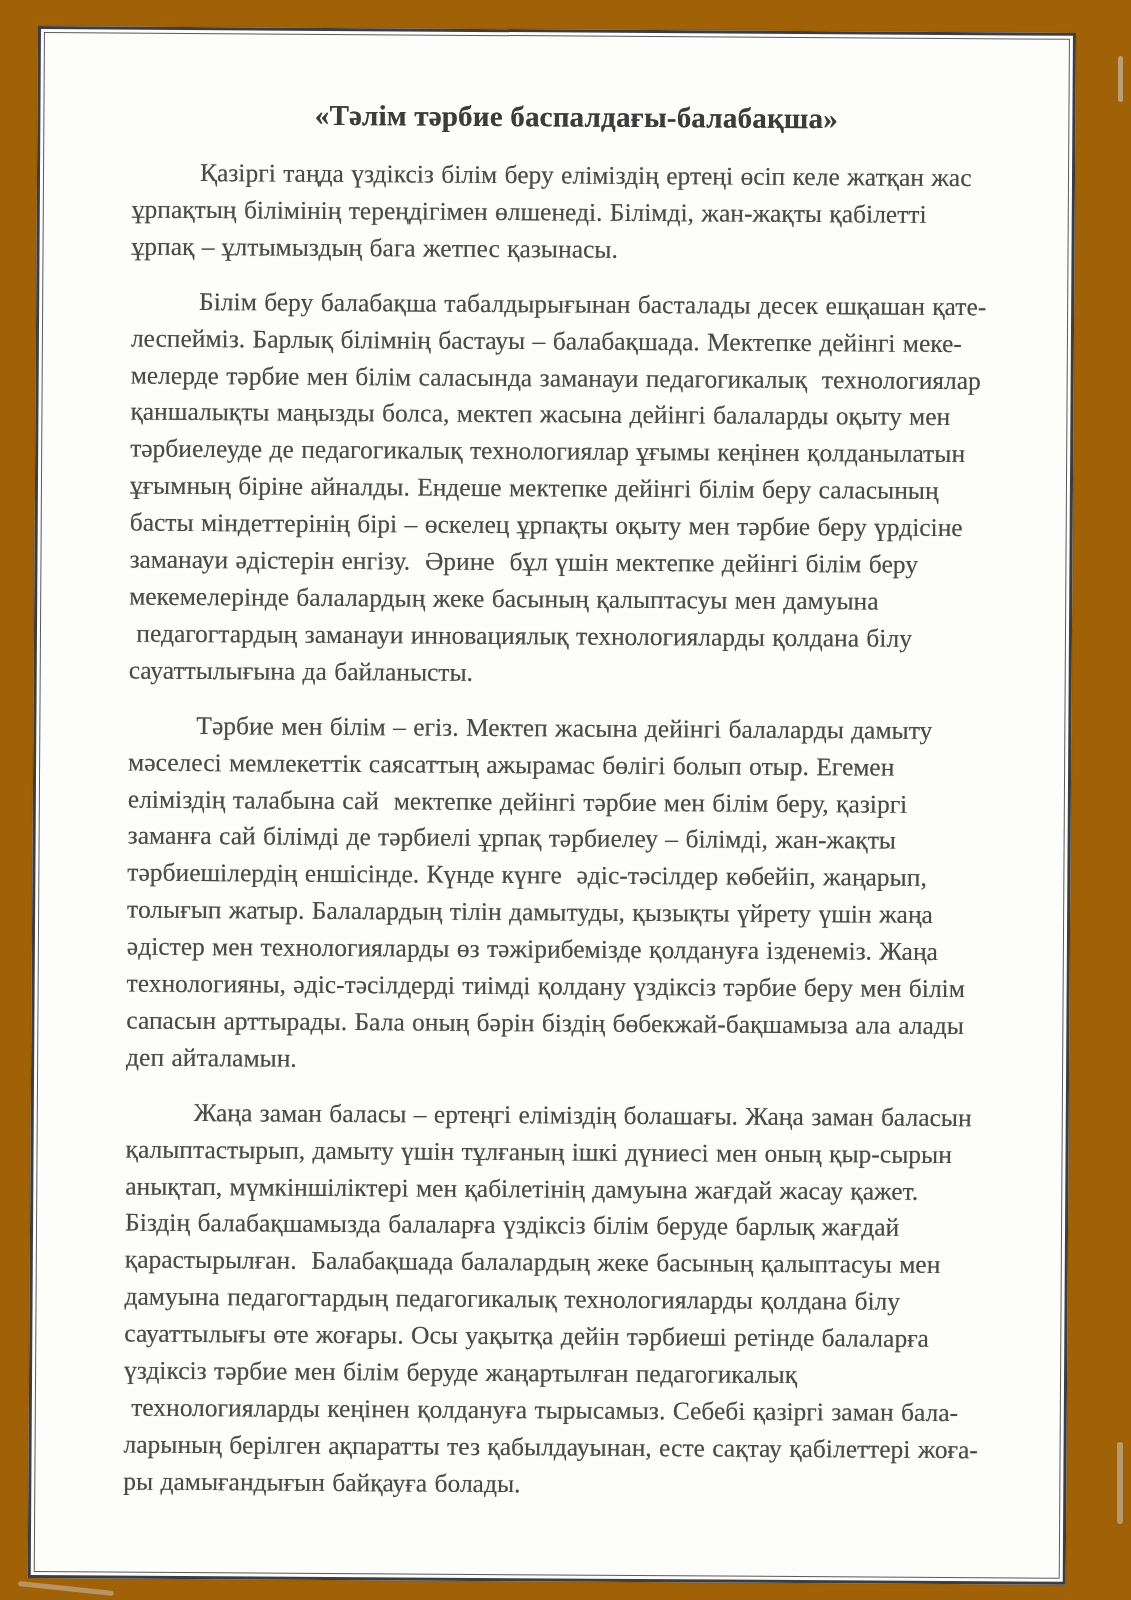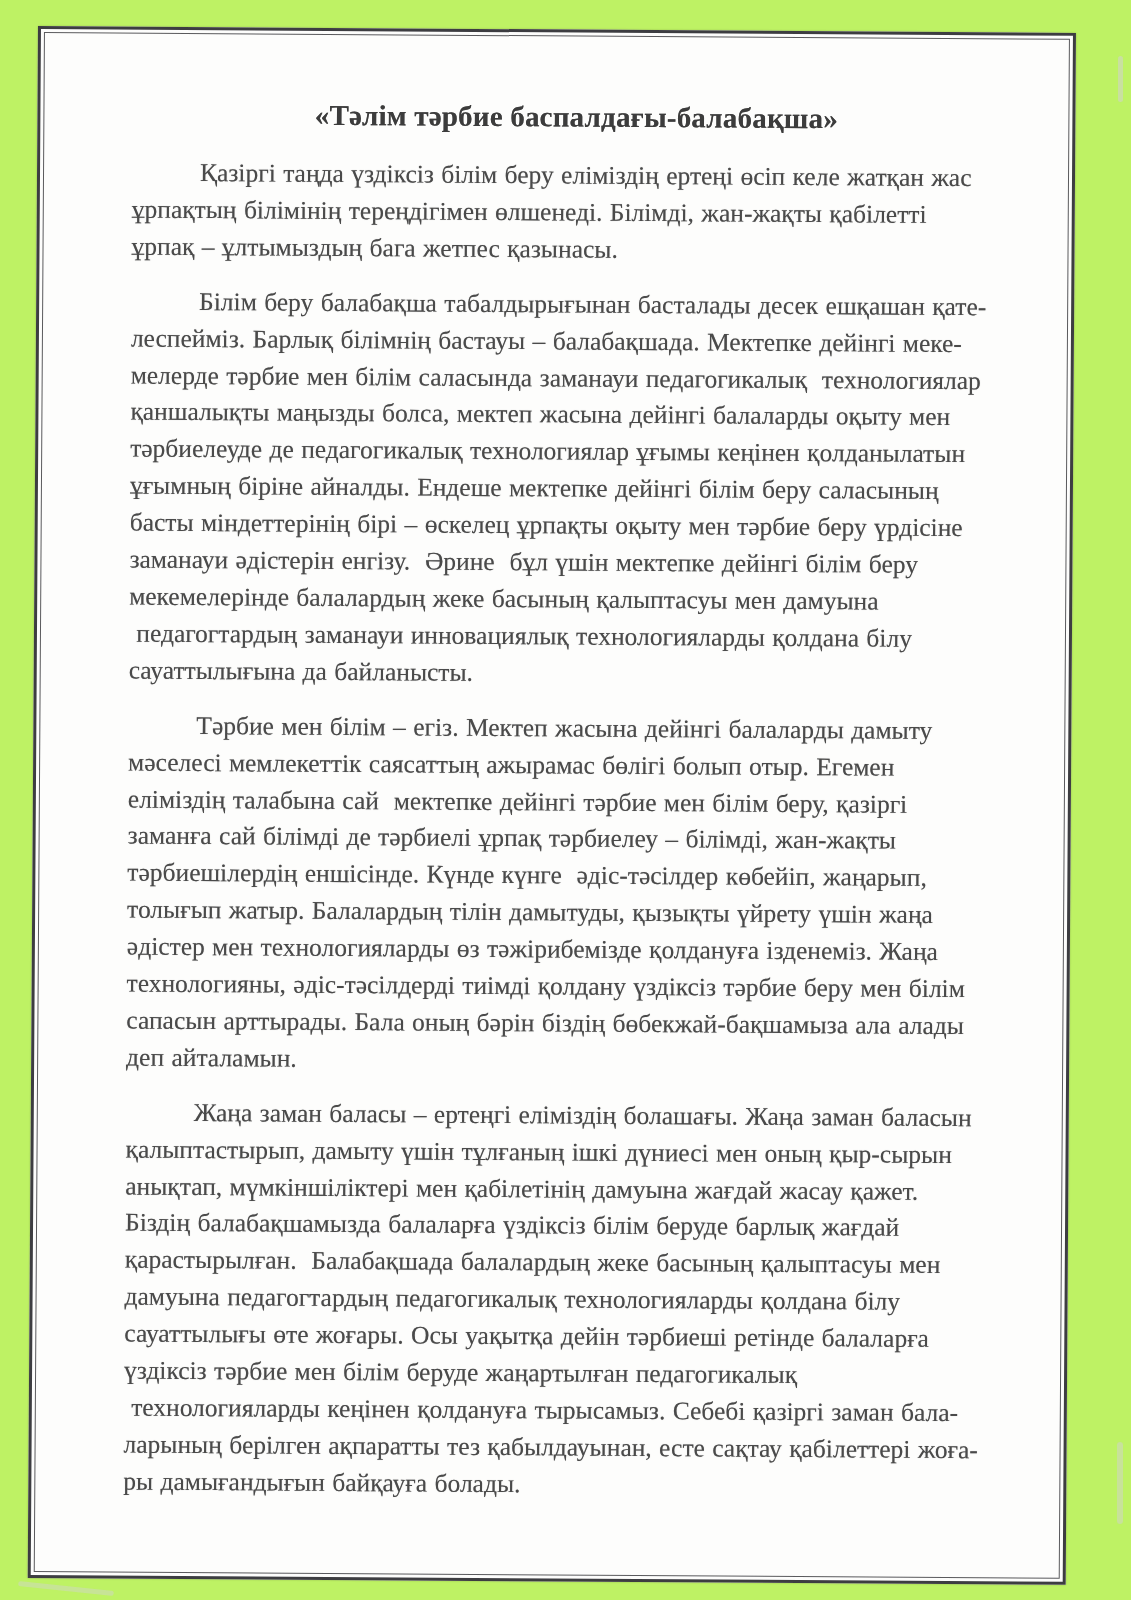--- a/index.html
+++ b/index.html
@@ -5,21 +5,21 @@
   :root{
     --ink:#4a4a4a;
     --frame:#3d3d41;
     --paper:#fdfdfc;
   }
   *{margin:0;padding:0;box-sizing:border-box;}
   html,body{width:1131px;height:1600px;background:#ffffff;overflow:hidden;}
   body{font-family:"Liberation Serif","DejaVu Serif",serif;position:relative;}
 
   .scan-page{
-    position:absolute;inset:0;background:#bef264;padding-left:28px;
+    position:absolute;inset:0;background:#a16207;padding-left:28px;
   }
 
   .frame-outer{
     position:absolute;
     left:38px;top:26px;
     width:1038px;height:1552px;
     border:3.5px solid var(--frame);
     background:var(--paper);
     transform:rotate(0.38deg);
     transform-origin:top left;

